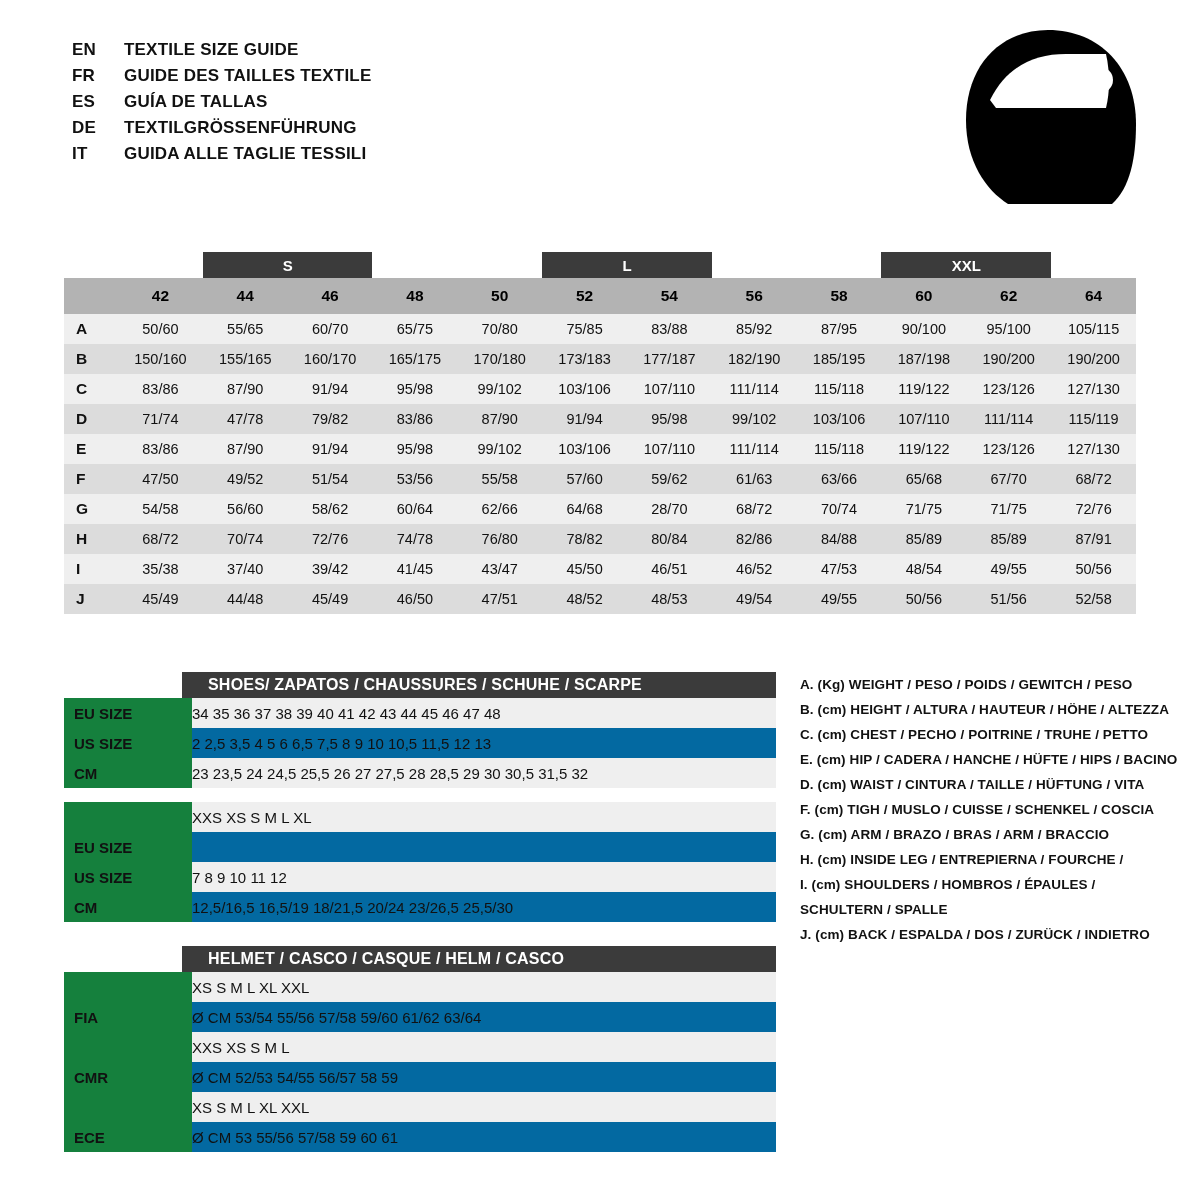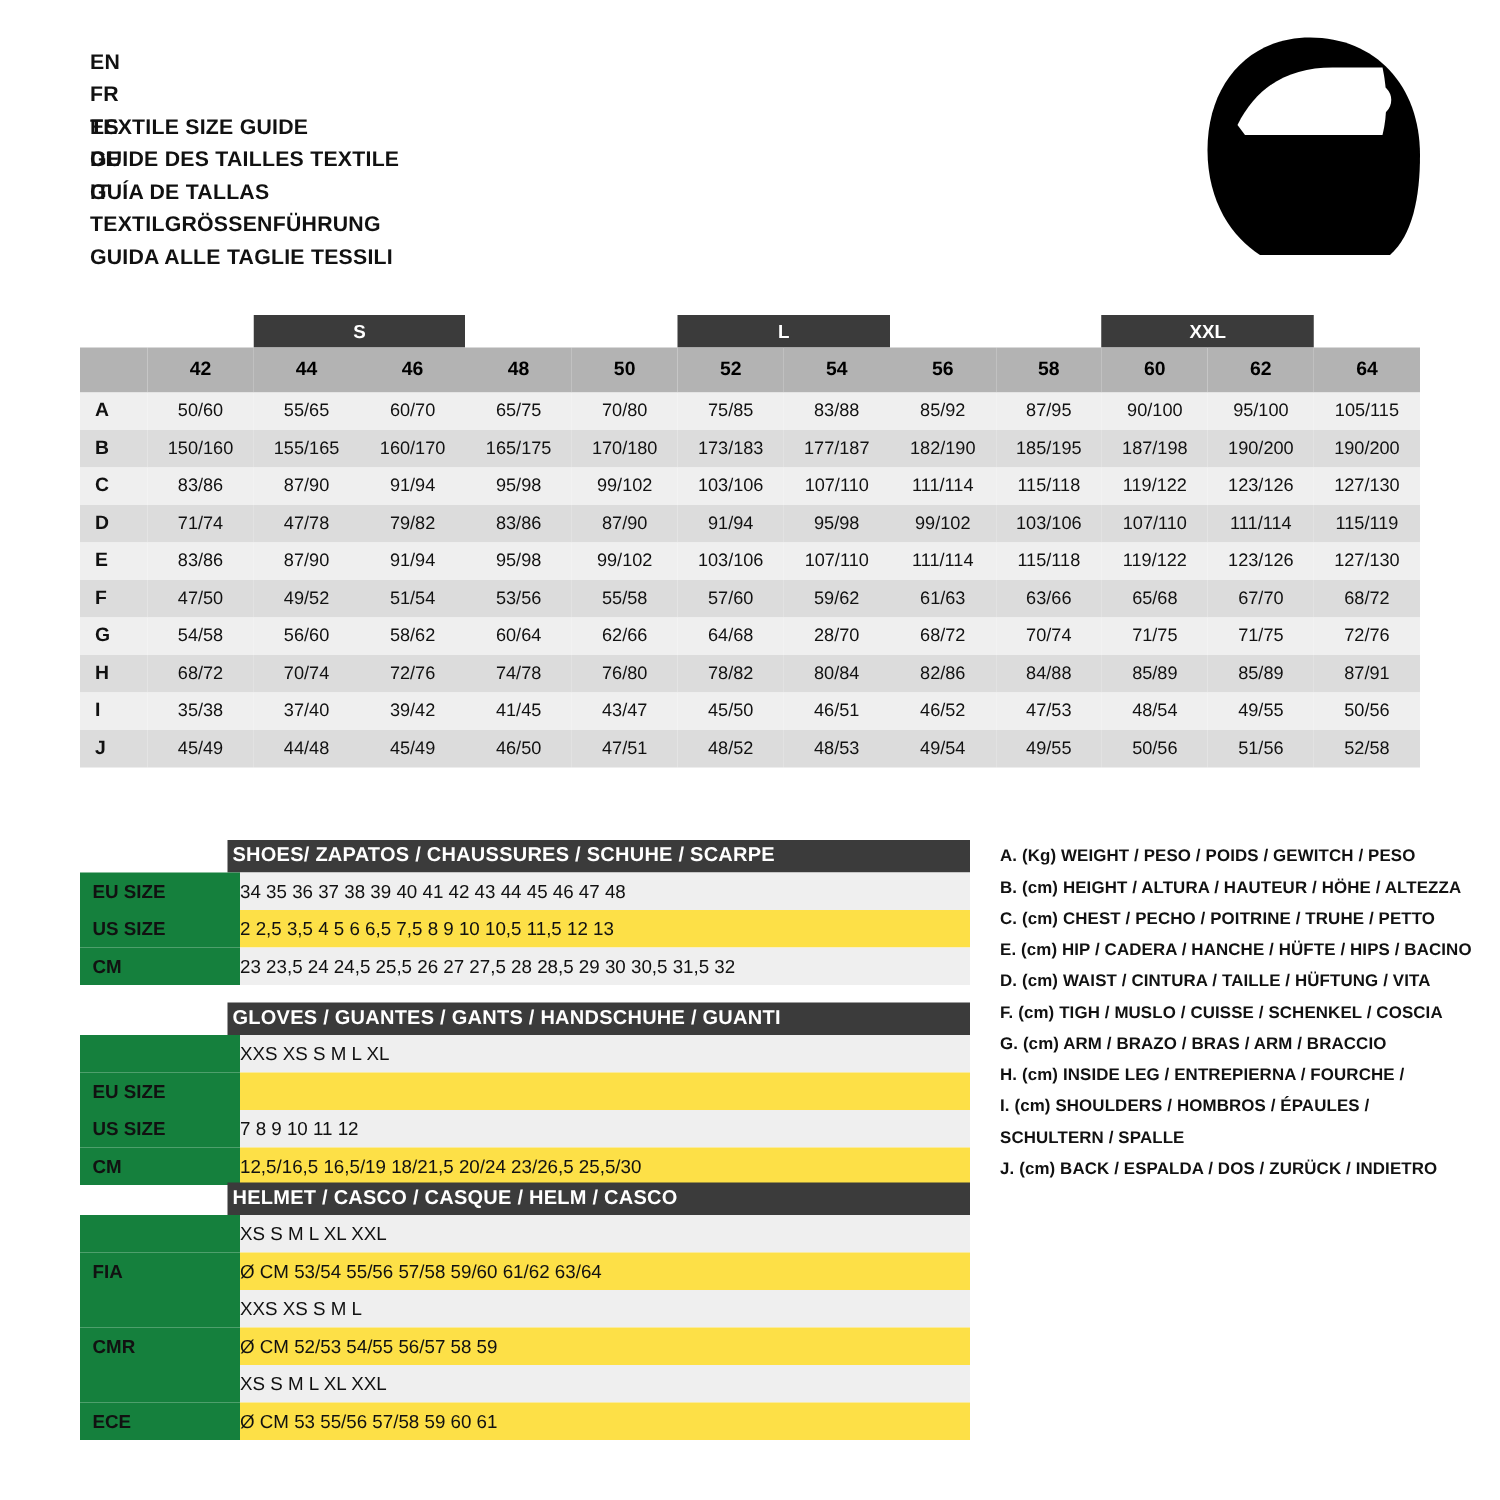--- a/index.html
+++ b/index.html
@@ -27,21 +27,20 @@
     left: 72px;
     top: 40px;
   }
   .title-row {
     display: flex;
     align-items: baseline;
     height: 26px;
     font-weight: bold;
     font-size: 17px;
     letter-spacing: 0.2px;
-    flex-direction: column;
   }
   .title-lang {
     width: 52px;
     flex: 0 0 52px;
   }
   .title-text {
     white-space: nowrap;
   }
 
   
@@ -105,21 +104,21 @@
     width: 712px;
   }
   .sub-head {
     background: #3b3b3b;
     color: #ffffff;
     font-weight: bold;
     font-size: 16px;
     letter-spacing: 0.2px;
     height: 26px;
     line-height: 26px;
-    padding-left: 4px;
+    padding-left: 26px;
     margin-left: 118px;
     width: 594px;
     box-sizing: border-box;
   }
   .sub table {
     width: 712px;
     border-collapse: collapse;
     font-size: 15px;
     table-layout: fixed;
   }
@@ -129,21 +128,21 @@
     text-align: left;
   }
   .sub table td.lbl {
     width: 118px;
     font-weight: bold;
     font-size: 15px;
     padding-left: 10px;
     background: #15803d;
   }
   .sub tr.odd td.val { background: #efefef; }
-  .sub tr.even td.val { background: #fde047; }
+  .sub tr.even td.val { background: #0369a1; }
 
   .shoes { top: 672px; }
   .gloves { top: 802px; }
   .helmetbox { top: 946px; }
 
   .shoes td.val { text-align: left; margin-left: 12px; }
 
   
   .legend {
     position: absolute;
@@ -389,21 +388,20 @@
       </tr>
       <tr class="odd">
         <td class="lbl">CM</td>
         <td class="val">23  23,5   24   24,5  25,5   26    27   27,5   28   28,5   29    30   30,5 31,5 32</td>
       </tr>
     </tbody>
       </table>
   </div>
 
   <div class="sub gloves">
-    <div class="sub-head">GLOVES / GUANTES / GANTS / HANDSCHUHE / GUANTI</div>
     <table>
       <tbody>
           <tr class="odd">
         <td class="lbl"></td>
         <td class="val">XXS            XS                S                M                L                XL</td>
       </tr>
       <tr class="even">
         <td class="lbl">EU SIZE</td>
         <td class="val"></td>
       </tr>

